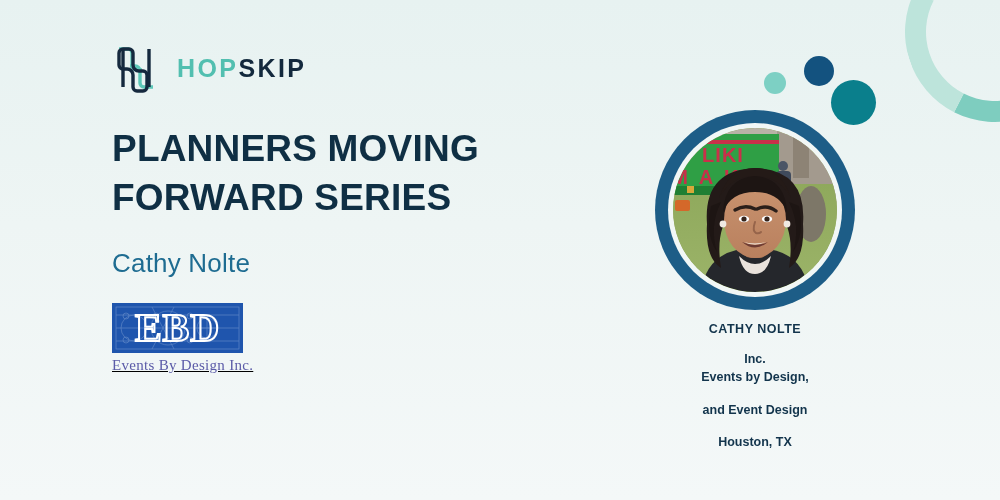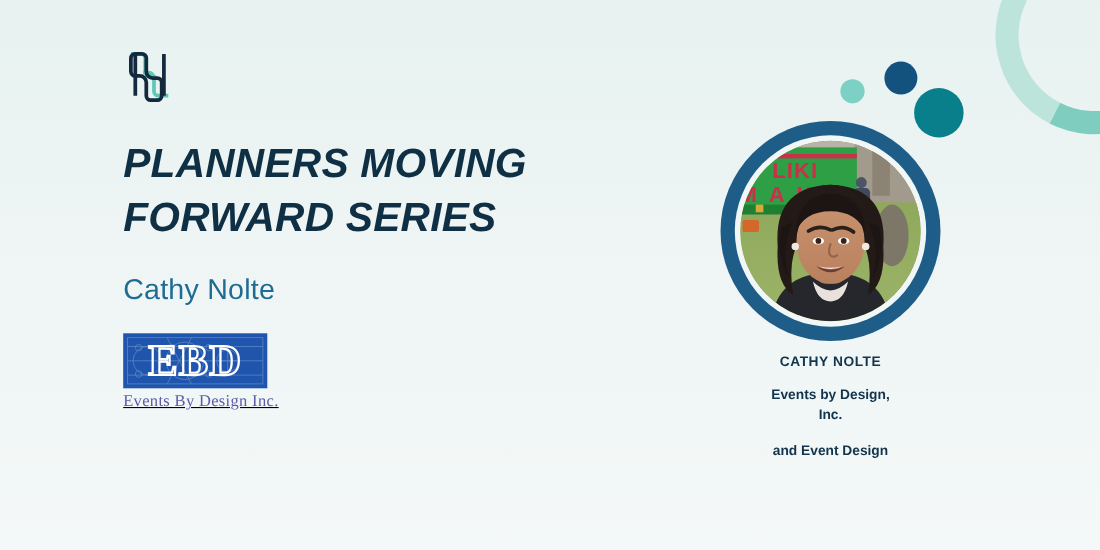--- a/index.html
+++ b/index.html
@@ -83,21 +83,20 @@
   .brand-wordmark .w-skip { color: #13293d; }
 
   .headline {
     margin-top: 30px;
     font-size: 37px;
     line-height: 1.33;
     font-weight: 700;
     letter-spacing: 0.2px;
     color: #0f2f44;
     text-transform: uppercase;
-    font-style: italic;
   }
 
   .speaker-name {
     margin-top: 26px;
     font-size: 26px;
     font-weight: 400;
     color: #1e6c91;
     letter-spacing: 0.2px;
   }
 
@@ -211,20 +210,23 @@
         <svg viewBox="0 0 48 50" width="48" height="50" aria-hidden="true">
           <path d="M7 6 h9 a4 4 0 0 1 4 4 v12 a5 5 0 0 0 5 5 h5" fill="none" stroke="#5ec8b8" stroke-width="3.4"></path>
           <path d="M41 44 h-9 a4 4 0 0 1 -4 -4 v-12 a5 5 0 0 0 -5 -5 h-5" fill="none" stroke="#5ec8b8" stroke-width="3.4"></path>
           <path d="M11 6 h6 a4 4 0 0 1 4 4 v12 a6 6 0 0 0 6 6 h4
                    a4 4 0 0 1 4 4 v12 a4 4 0 0 1 -4 4 h-6
                    a4 4 0 0 1 -4 -4 v-12 a6 6 0 0 0 -6 -6 h-4
                    a4 4 0 0 1 -4 -4 v-12 a4 4 0 0 1 4 -4 z" fill="none" stroke="#15293e" stroke-width="3.4" stroke-linejoin="round"></path>
           <path d="M11 6 v38" fill="none" stroke="#15293e" stroke-width="3.4"></path>
           <path d="M37 6 v38" fill="none" stroke="#15293e" stroke-width="3.4"></path>
         </svg>
+      </span>
+      <span class="brand-wordmark">
+        <span class="w-hop">HOP</span><span class="w-skip">SKIP</span>
       </span>
     </div>
 
     <div class="headline">
       <div>PLANNERS MOVING</div>
       <div>FORWARD SERIES</div>
     </div>
 
     <div class="speaker-name">Cathy Nolte</div>
 
@@ -330,21 +332,22 @@
           <path d="M48 74 q-12 24 -4 50 q-12 -18 -6 -46 z" fill="#1d1513"></path>
           <path d="M116 74 q12 24 4 50 q12 -18 6 -46 z" fill="#1d1513"></path>
         </g>
       </svg>
     </div>
   </div>
 
   <div class="caption">
     <div class="caption-name">CATHY NOLTE</div>
     <div class="caption-line">
+      <div>Inc.</div>
       <div>Events by Design,</div>
-      <div>Inc.</div>
     </div>
     <div class="caption-line">
       <div>and Event Design</div>
     </div>
+    <div class="caption-line">Houston, TX</div>
   </div>
 
 </div>
 
 </body></html>

